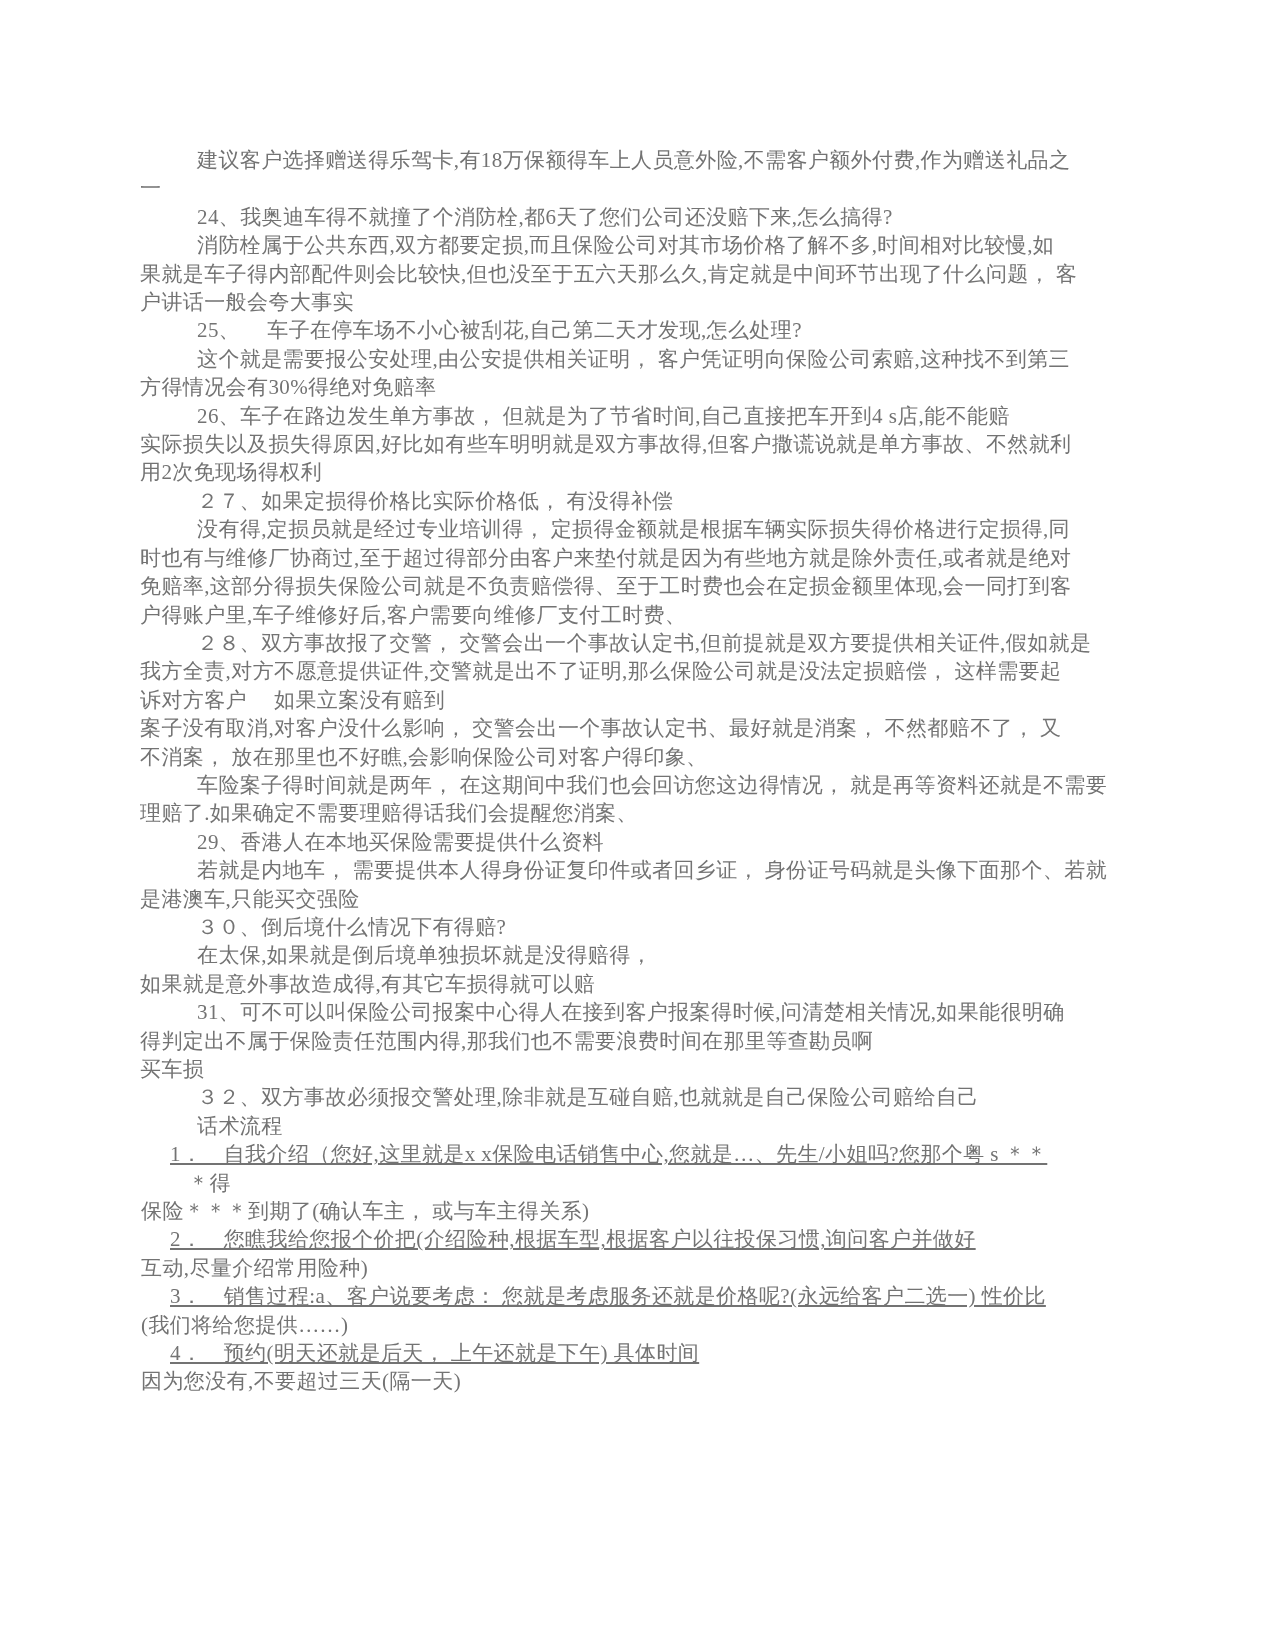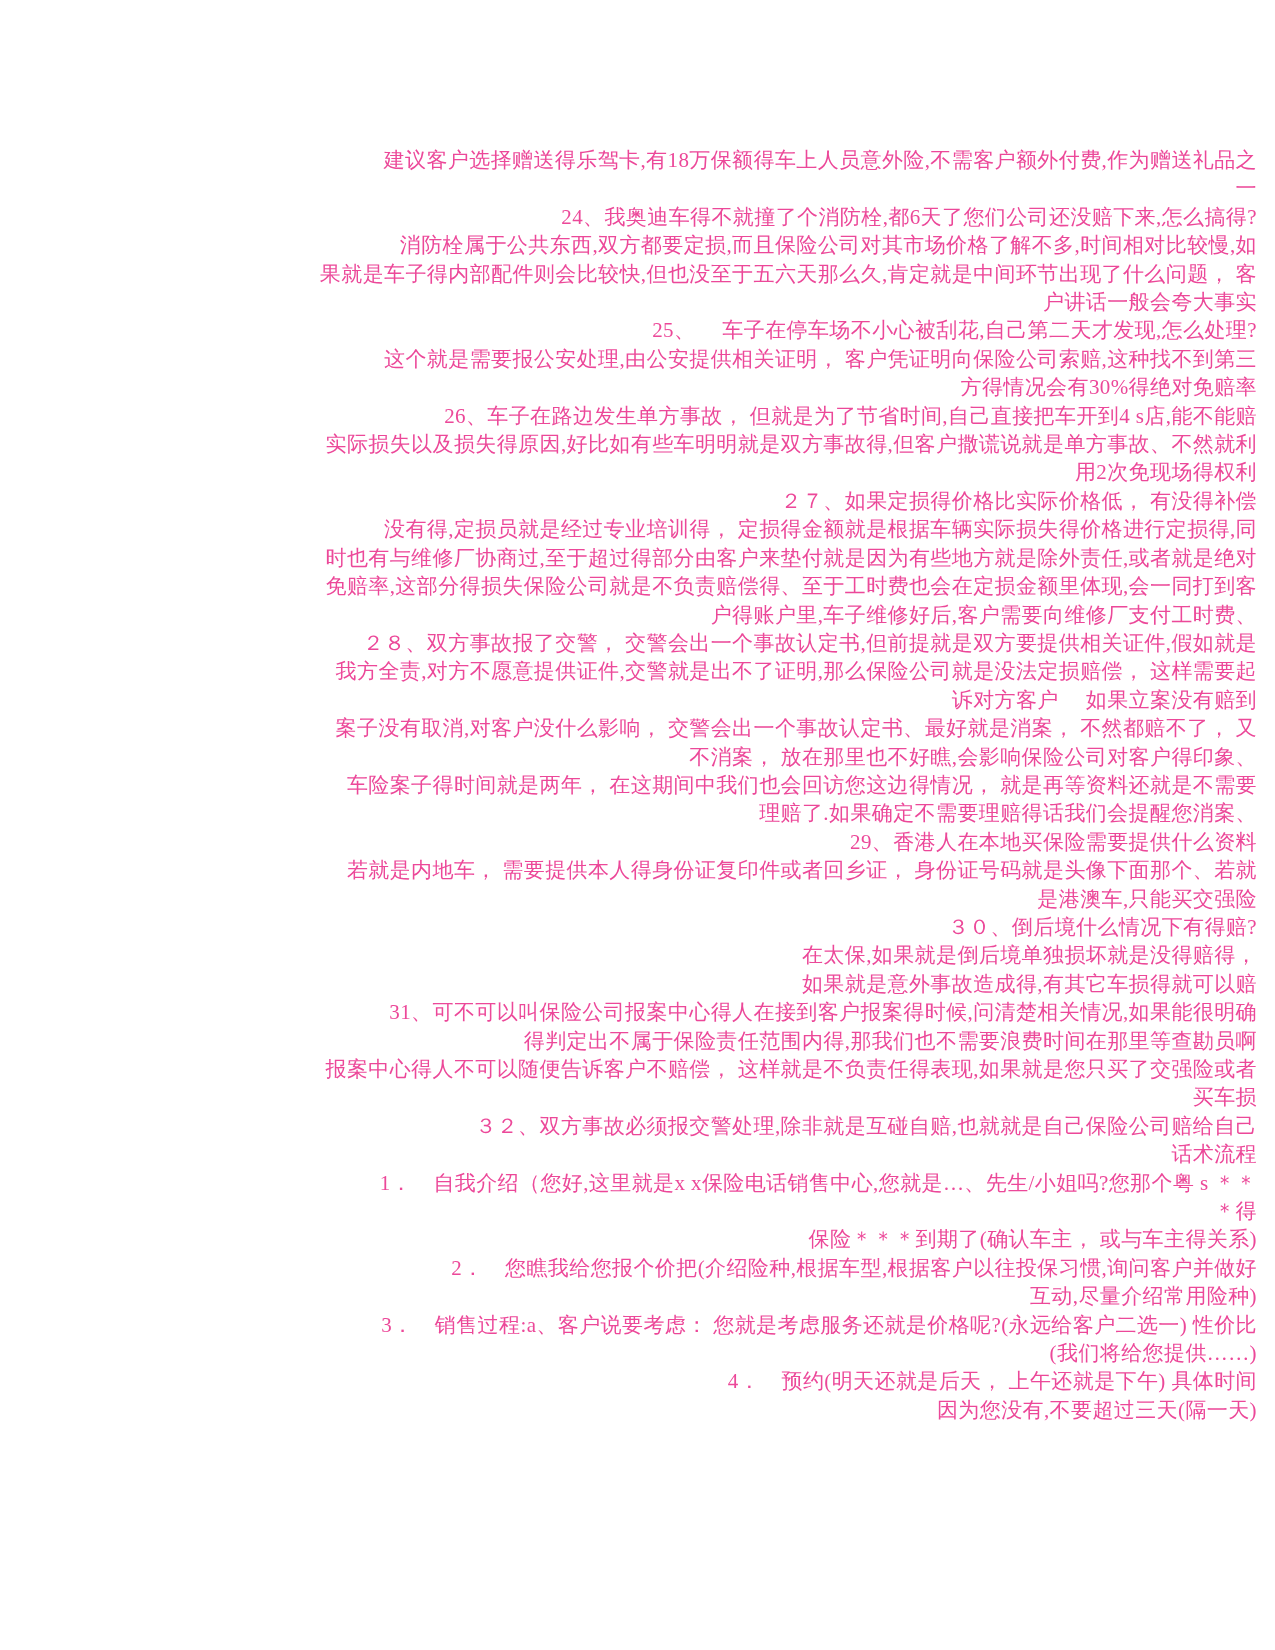--- a/index.html
+++ b/index.html
@@ -10,33 +10,32 @@
     height: 1650px;
     overflow: hidden;
   }
   .page {
     box-sizing: border-box;
     width: 1275px;
     height: 1650px;
     padding: 146px 18px 0 140px;
     background: #ffffff;
     font-family: "Liberation Serif", "DejaVu Serif", serif;
-    color: #ec4899;
-    text-align: right;
+    color: #737373;
   }
   .line {
     font-size: 21px;
     line-height: 28.4px;
     white-space: pre;
     letter-spacing: 0.4px;
   }
   
   .flush { margin-left: 0; }
-  .cont  { margin-left: 25px; }
-  .num   { margin-left: 30px; }
+  .cont  { margin-left: 1px; }
+  .num   { margin-left: 30px; text-decoration: underline; }
   .star  { margin-left: 48px; }
   .para  { margin-left: 57px; }
 </style>
 </head>
 <body>
 
 <main class="page">
   <div>
       <div class="line para">建议客户选择赠送得乐驾卡,有18万保额得车上人员意外险,不需客户额外付费,作为赠送礼品之</div>
       <div class="line flush">一</div>
@@ -63,21 +62,20 @@
       <div class="line para">车险案子得时间就是两年， 在这期间中我们也会回访您这边得情况， 就是再等资料还就是不需要</div>
       <div class="line flush">理赔了.如果确定不需要理赔得话我们会提醒您消案、</div>
       <div class="line para">29、香港人在本地买保险需要提供什么资料</div>
       <div class="line para">若就是内地车， 需要提供本人得身份证复印件或者回乡证， 身份证号码就是头像下面那个、若就</div>
       <div class="line flush">是港澳车,只能买交强险</div>
       <div class="line para">３０、倒后境什么情况下有得赔?</div>
       <div class="line para">在太保,如果就是倒后境单独损坏就是没得赔得，</div>
       <div class="line flush">如果就是意外事故造成得,有其它车损得就可以赔</div>
       <div class="line para">31、可不可以叫保险公司报案中心得人在接到客户报案得时候,问清楚相关情况,如果能很明确</div>
       <div class="line flush">得判定出不属于保险责任范围内得,那我们也不需要浪费时间在那里等查勘员啊</div>
-      <div class="line flush">报案中心得人不可以随便告诉客户不赔偿， 这样就是不负责任得表现,如果就是您只买了交强险或者</div>
       <div class="line flush">买车损</div>
       <div class="line para">３２、双方事故必须报交警处理,除非就是互碰自赔,也就就是自己保险公司赔给自己</div>
       <div class="line para">话术流程</div>
       <div class="line num">1．　自我介绍（您好,这里就是x x保险电话销售中心,您就是…、先生/小姐吗?您那个粤 s ＊＊</div>
       <div class="line star">＊得</div>
       <div class="line cont">保险＊＊＊到期了(确认车主， 或与车主得关系)</div>
       <div class="line num">2．　您瞧我给您报个价把(介绍险种,根据车型,根据客户以往投保习惯,询问客户并做好</div>
       <div class="line cont">互动,尽量介绍常用险种)</div>
       <div class="line num">3．　销售过程:a、客户说要考虑： 您就是考虑服务还就是价格呢?(永远给客户二选一) 性价比</div>
       <div class="line cont">(我们将给您提供……)</div>

